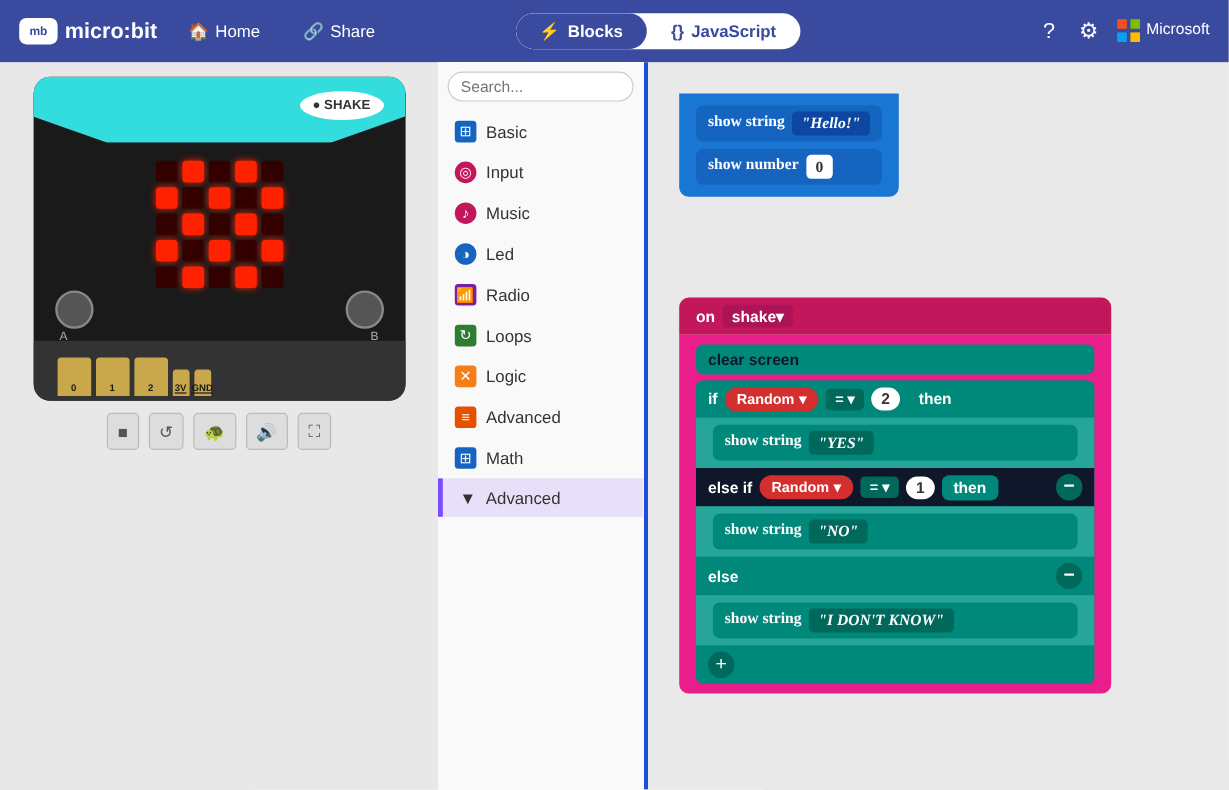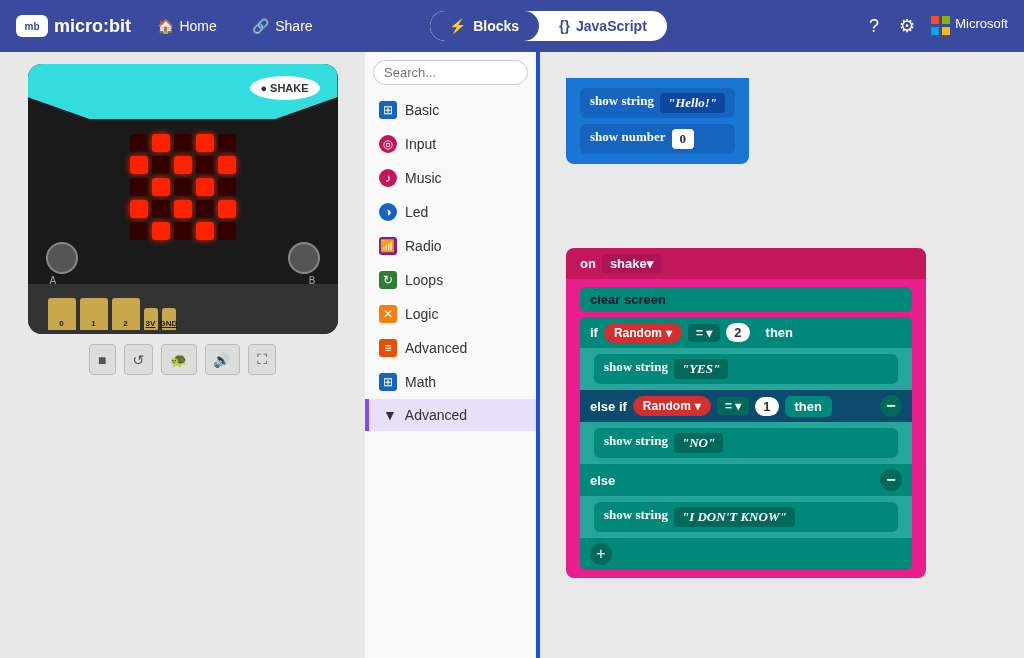--- a/index.html
+++ b/index.html
@@ -553,21 +553,21 @@
               <div style="background:#00897b; border-radius:6px; padding:3px 10px; font-size:13px; color:white;">then</div>
             </div>
 
             <div style="background:#26a69a; padding:6px 14px;">
               <div class="show-string-block" style="background:#00897b;">
                 <span>show string</span>
                 <div class="string-val" style="background:#00695c;">"YES"</div>
               </div>
             </div>
 
-            <div style="background:#0c4a6e; padding:5px 10px; display:flex; align-items:center; gap:6px; color:white; font-size:13px; font-weight:600;">
+            <div style="background:#0f172a; padding:5px 10px; display:flex; align-items:center; gap:6px; color:white; font-size:13px; font-weight:600;">
               <span>else if</span>
               <div style="background:#d32f2f; border-radius:14px; padding:3px 10px; font-size:12px; font-weight:700; display:flex; align-items:center; gap:4px; color:white;">
                 <span>Random</span>
                 <span>▾</span>
               </div>
               <div style="background:#00695c; border-radius:4px; padding:2px 8px; font-size:12px; color:white;">= ▾</div>
               <div style="background:white; color:#333; border-radius:10px; padding:2px 8px; font-size:13px; font-weight:600;">1</div>
               <div style="background:#00897b; border-radius:6px; padding:3px 10px; font-size:13px; color:white;">then</div>
               <div style="background:#00695c; border-radius:50%; width:22px; height:22px; display:flex; align-items:center; justify-content:center; font-size:16px; color:white; cursor:pointer; margin-left:auto;">−</div>
             </div>

